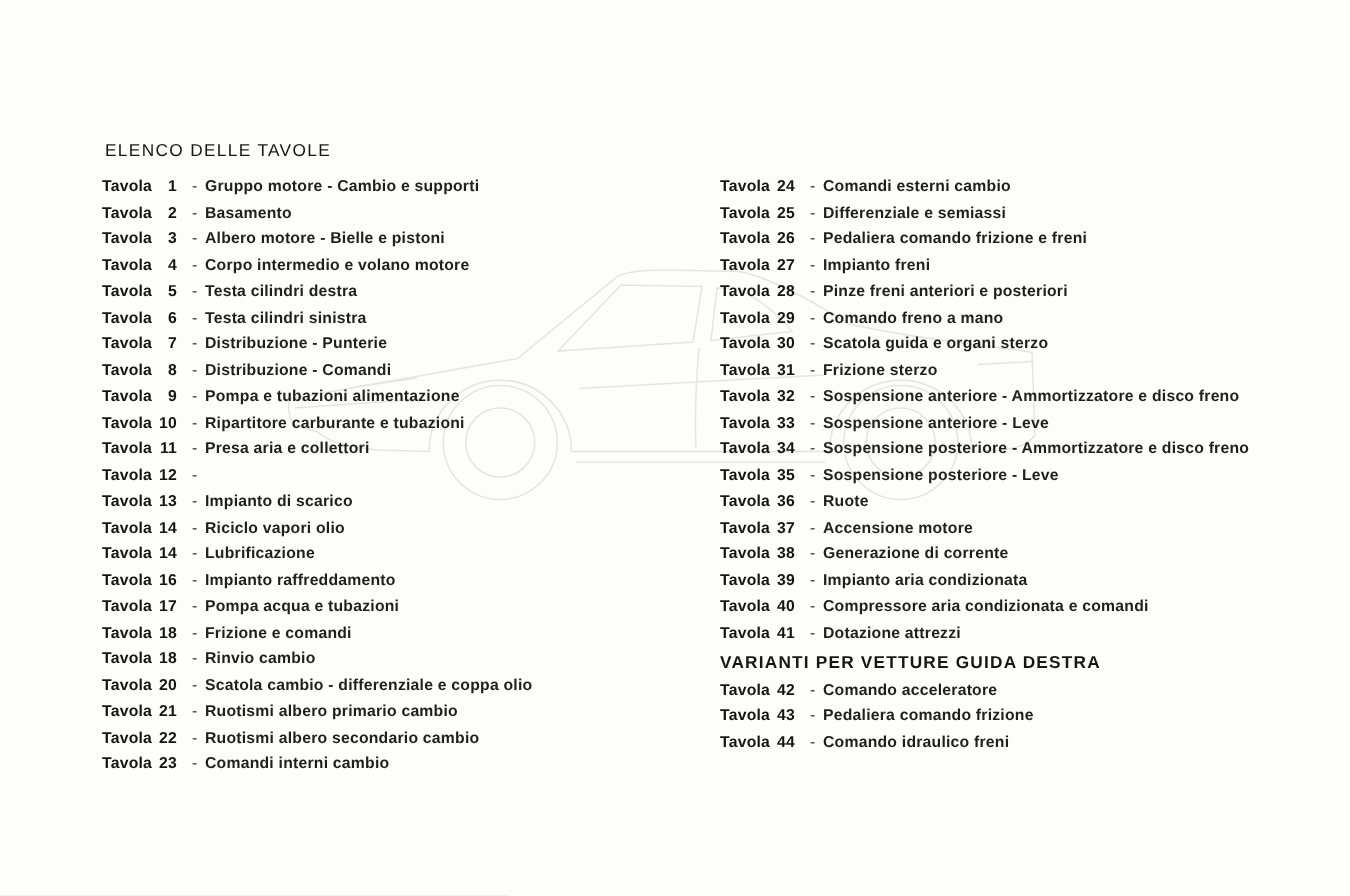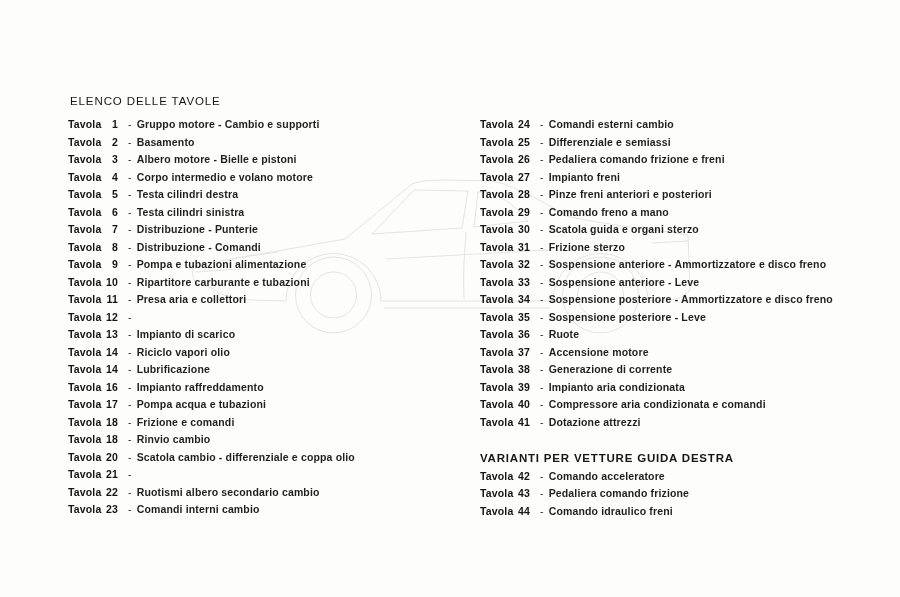--- a/index.html
+++ b/index.html
@@ -55,21 +55,21 @@
     text-align: right;
     color: #141414;
   }
   .row .sep {
     margin-left: 10px;
     margin-right: 5px;
     color: #2a2a2a;
   }
   .row .desc { color: #1f1f1f; font-weight: bold; }
   .section-heading {
-    margin-top: 19px;
+    margin-top: 3px;
     height: 17.5px;
     line-height: 17.5px;
     font-size: 11.5px;
     font-weight: bold;
     letter-spacing: 0.8px;
     color: #161616;
     white-space: nowrap;
   }
 </style>
 </head>
@@ -242,20 +242,21 @@
         <div class="row">
         <span class="lbl">Tavola</span>
         <span class="num">20</span>
         <span class="sep">-</span>
         <span class="desc">Scatola cambio - differenziale e coppa olio</span>
       </div>
         <div class="row">
         <span class="lbl">Tavola</span>
         <span class="num">21</span>
         <span class="sep">-</span>
+        <span class="desc">Ruotismi albero primario cambio</span>
       </div>
         <div class="row">
         <span class="lbl">Tavola</span>
         <span class="num">22</span>
         <span class="sep">-</span>
         <span class="desc">Ruotismi albero secondario cambio</span>
       </div>
         <div class="row">
         <span class="lbl">Tavola</span>
         <span class="num">23</span>

